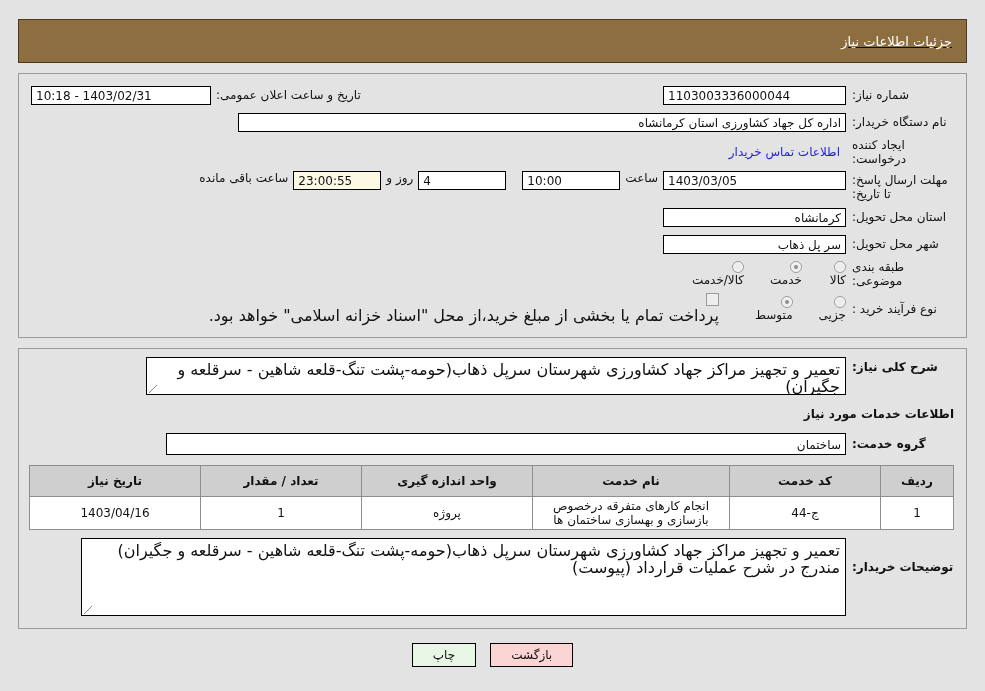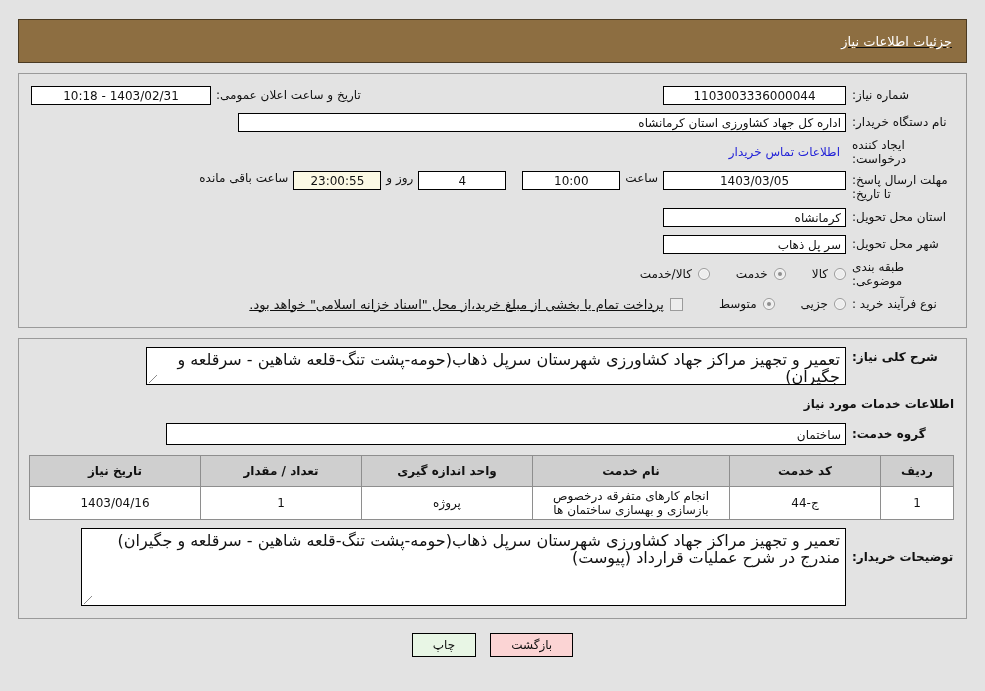--- a/index.html
+++ b/index.html
@@ -67,58 +67,58 @@
     padding-left:6px;box-sizing:border-box;
     font-size:12px;color:#111;line-height:14px;
   }
   .lbl.two{line-height:14px;}
   .fld{
     background:#fff;border:1px solid #000;
     height:19px;line-height:19px;
     padding:0 4px;box-sizing:border-box;
     font-size:12px;overflow:hidden;white-space:nowrap;
   }
-  .fld.c{text-align:center;}
+  .fld.c{text-align:left;}
   .fld.r{text-align:right;}
   .fld.yellow{background:#fbf9e4;}
   .gap{width:8px;flex:0 0 8px;}
   .inline-lbl{font-size:12px;padding:0 5px;white-space:nowrap;}
   .link{color:#2323d8;font-size:12px;padding:0 6px;cursor:pointer;white-space:nowrap;}
 
   
   .w-need{width:183px;flex:0 0 183px;}
   .w-org{width:608px;flex:0 0 608px;}
   .w-creator{width:453px;flex:0 0 453px;}
   .w-date{width:183px;flex:0 0 183px;}
   .w-time{width:98px;flex:0 0 98px;}
   .w-days{width:88px;flex:0 0 88px;}
   .w-clock{width:88px;flex:0 0 88px;}
   .w-prov{width:183px;flex:0 0 183px;}
   .w-city{width:183px;flex:0 0 183px;}
   .w-pub{width:180px;flex:0 0 180px;}
 
   
   .radios{display:flex;align-items:center;}
-  .ritem{display:flex;align-items:center;margin-left:26px;white-space:nowrap;}
+  .ritem{display:flex;margin-left:26px;white-space:nowrap;flex-direction:column;}
   .radio{
     width:12px;height:12px;border-radius:50%;
     border:1px solid #9b9b9b;background:#ededed;
     display:inline-block;margin-left:6px;box-sizing:border-box;
     box-shadow:inset 0 0 0 1px #fafafa;
   }
   .radio.sel{background:#ededed;}
   .radio.sel:after{
     content:"";display:block;width:4px;height:4px;border-radius:50%;
     background:#8e8e8e;margin:3px auto;
   }
   .chk{
     width:13px;height:13px;border:1px solid #9b9b9b;background:#ededed;
     display:inline-block;margin-left:6px;box-sizing:border-box;
   }
-  .note{font-size:13px;white-space:nowrap;text-decoration:underline;}
+  .note{font-size:16px;white-space:nowrap;}
 
   
   .ta{
     background:#fff;border:1px solid #000;
     padding:3px 5px;box-sizing:border-box;
     font-size:16px;line-height:17px;
     overflow:hidden;position:relative;
     text-align:right;
   }
   .ta:after{

